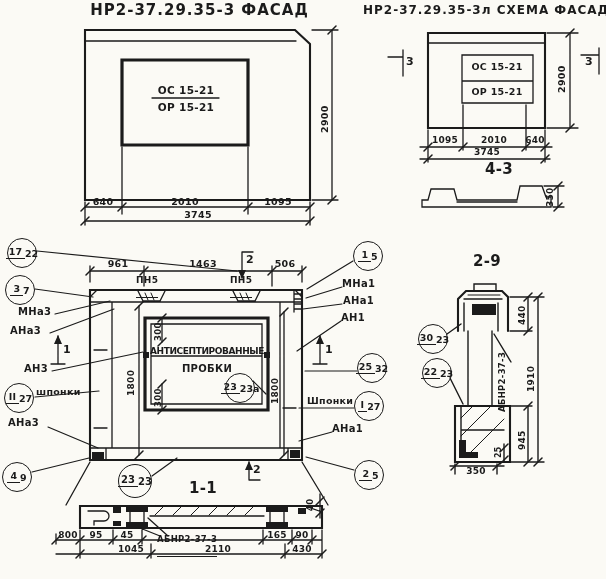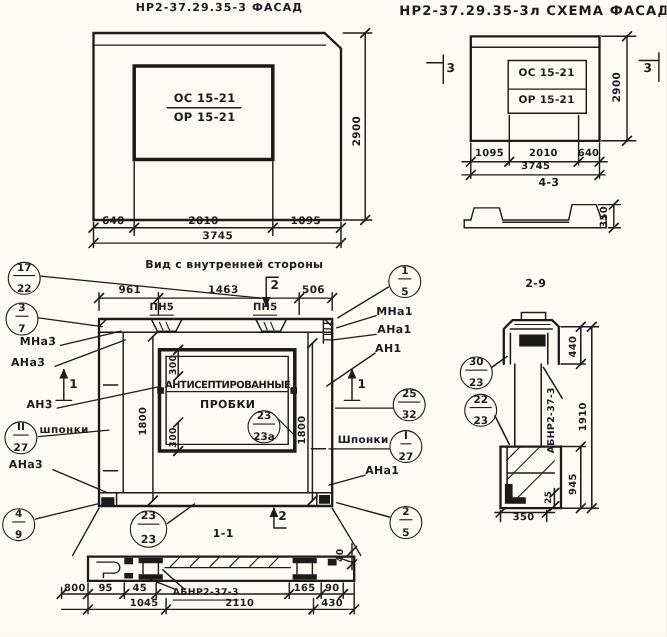--- a/index.html
+++ b/index.html
@@ -2,28 +2,28 @@
 <html><head>
 <meta charset="utf-8">
 <style>
   html,body{margin:0;padding:0;background:#e8e6e0}
   .page{position:relative;width:606px;height:579px;background:#fbfaf5;
         font-family:"DejaVu Sans",sans-serif;color:#1b1b1b;overflow:hidden}
   .page svg{position:absolute;left:0;top:0}
   .lb{position:absolute;font-weight:700;line-height:1;white-space:nowrap;color:#1b1b1b;
       letter-spacing:.3px}
   .c{text-align:center}
-  .u{border-bottom:1.6px solid #1b1b1b;padding-bottom:1px}
+  .u{border-bottom:1.6px solid #1b1b1b;padding-bottom:12px}
   .r{transform:rotate(-90deg);transform-origin:0 0}
   .s8{font-size:8px}.s85{font-size:8.5px}.s9{font-size:9px}.s95{font-size:9.5px}
   .s10{font-size:10px}.s105{font-size:10.5px}.s11{font-size:11px}
-  .s12{font-size:12px}.s13{font-size:10px}
+  .s12{font-size:12px}.s13{font-size:15px}
   .title{letter-spacing:1px}
   .co{position:absolute;width:30px;height:30px;border:1.7px solid #1b1b1b;border-radius:50%;
-      display:flex;flex-direction:column;align-items:center;justify-content:space-between;
+      display:flex;align-items:center;justify-content:center;
       font-weight:700;font-size:9.5px;line-height:1;box-sizing:border-box}
   .co .t{border-bottom:1.4px solid #1b1b1b;padding:0 3px 1px}
   .co .b{padding-top:1px}
   .big{width:34px;height:34px;font-size:10px}
 </style>
 </head>
 <body>
 
 <div class="page">
 
@@ -155,21 +155,20 @@
              M459,440 V458 H478 V452 H466 V440 Z
              M238,270 L242,279 L246,270 Z
              M245,470 L249,461 L253,470 Z
              M54,344 L58,335 L62,344 Z
              M316,344 L320,335 L324,344 Z"></path>
   </g>
 </svg>
 
 <div class="lb s13 c title" style="left:72px;top:3px;width:255px">НР2-37.29.35-3 ФАСАД</div>
 <div class="lb s12 c title" style="left:363px;top:4px;width:243px">НР2-37.29.35-3л СХЕМА ФАСАДА</div>
-<div class="lb s13 c" style="left:108px;top:237px;width:210px">Вид с внутренней стороны</div>
 
 <div class="lb s105 c" style="left:154px;top:85px;width:64px">ОС 15-21</div>
 <div class="lb s105 c" style="left:154px;top:102px;width:64px">ОР 15-21</div>
 <div class="lb s95 c" style="left:88px;top:197px;width:30px">640</div>
 <div class="lb s95 c" style="left:165px;top:197px;width:40px">2010</div>
 <div class="lb s95 c" style="left:258px;top:197px;width:40px">1095</div>
 <div class="lb s95 c" style="left:178px;top:210px;width:40px">3745</div>
 <div class="lb s95 r" style="left:320px;top:133px">2900</div>
 
 <div class="lb s95 c" style="left:464px;top:62px;width:66px">ОС 15-21</div>

